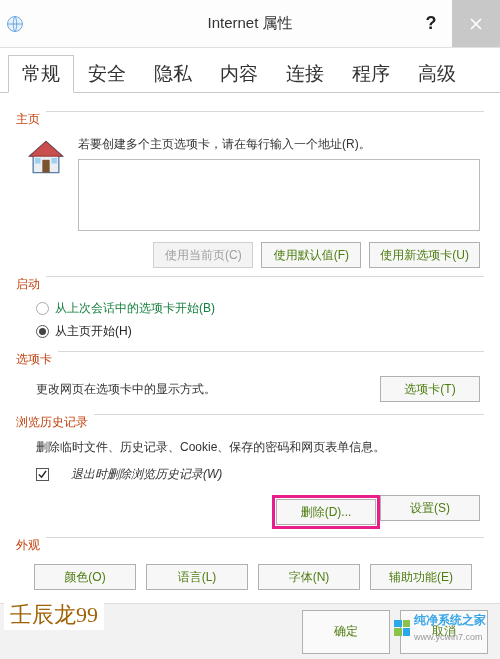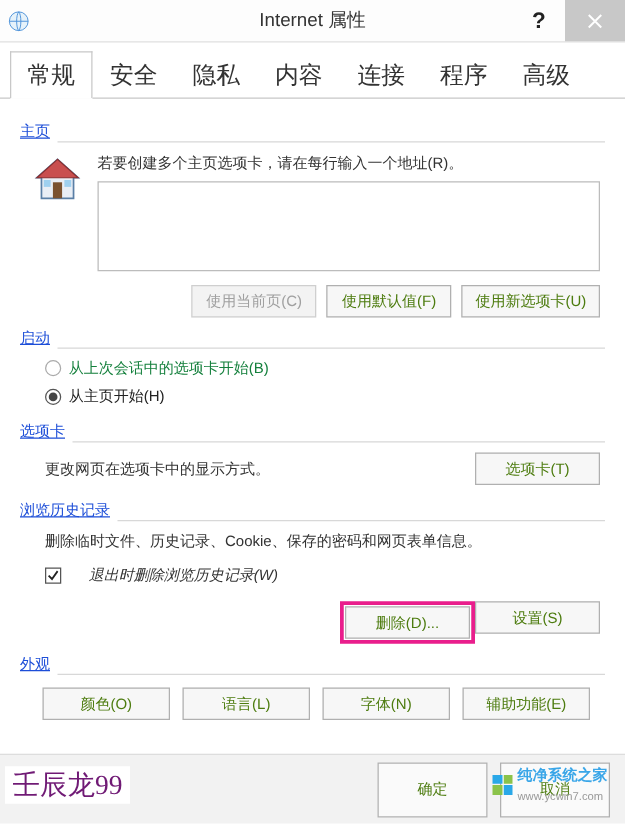--- a/index.html
+++ b/index.html
@@ -1,31 +1,31 @@
 <!DOCTYPE html>
 <html><head>
 <meta charset="utf-8">
 <style>
 * { box-sizing: border-box; margin: 0; padding: 0; font-family: "Microsoft YaHei", "Segoe UI", sans-serif; font-size: 12px; }
 body { background: #fff; width: 500px; height: 659px; overflow: hidden; position: relative; }
 
-.titlebar { height: 34px; background: #fdfdfd; display: flex; align-items: center; position: relative; border-bottom: 1px solid #e0e0e0; }
+.titlebar { height: 48px; background: #fdfdfd; display: flex; align-items: center; position: relative; border-bottom: 1px solid #e0e0e0; }
 .titlebar .appicon { width: 18px; height: 18px; margin-left: 6px; }
 .titlebar .title { position: absolute; left: 50%; transform: translateX(-50%); font-size: 15px; color: #333; }
 .titlebar .wincontrols { margin-left: auto; display: flex; height: 100%; }
 .titlebar .help { width: 42px; display: flex; align-items: center; justify-content: center; font-size: 18px; color: #222; font-weight: bold; }
 .titlebar .close { width: 48px; background: #c8c8c8; display: flex; align-items: center; justify-content: center; color: #fff; }
 
 .tabs { display: flex; padding: 6px 8px 0 8px; background: #fff; border-bottom: 1px solid #c8c8c8; }
 .tab { padding: 5px 13px; font-size: 19px; color: #333; border: 1px solid transparent; border-bottom: none; cursor: pointer; position: relative; top: 1px; }
 .tab.active { border: 1px solid #c8c8c8; border-bottom: 1px solid #fff; background: #fff; }
 
 .panel { padding: 10px 16px 0 16px; color: #333; }
 
-.section-title { color: #1d4ed8; font-size: 13px; margin-top: 8px; margin-bottom: 4px; display: flex; align-items: flex-end; text-decoration: underline; }
+.section-title { color: #c2410c; font-size: 13px; margin-top: 8px; margin-bottom: 4px; display: flex; align-items: flex-start; }
 .section-title::after { content: ''; flex: 1; height: 1px; background: #d8d8d8; margin-left: 6px; }
 
 .homerow { display: flex; gap: 10px; padding: 4px 4px 0 8px; }
 .houseicon { width: 44px; height: 44px; flex-shrink: 0; }
 .homeblock { flex: 1; }
 .homeinstr { color: #333; margin-bottom: 6px; }
 textarea.homeurls { width: 100%; height: 72px; border: 1px solid #bcbcbc; resize: none; padding: 4px; font-family: inherit; }
 
 .btnrow { display: flex; justify-content: flex-end; gap: 8px; margin-top: 8px; padding-right: 4px; }
 .btn { min-width: 100px; height: 26px; border: 1px solid #b0b0b0; background: #f7f7f7; color: #4d7c0f; cursor: pointer; padding: 0 10px; font-size: 12px; }
@@ -47,21 +47,21 @@
 
 .hist-btns { display: flex; justify-content: flex-end; gap: 0; padding-right: 4px; margin-top: 4px; }
 .delete-highlight { border: 3px solid #e91e8c; padding: 1px; display: inline-block; }
 
 .appearance-row { display: flex; gap: 10px; padding: 6px 0 0 18px; }
 .appearance-row .btn { min-width: 102px; }
 
 .bottombar { position: absolute; bottom: 0; left: 0; right: 0; height: 56px; background: #f2f2f2; border-top: 1px solid #ddd; display: flex; align-items: center; justify-content: flex-end; gap: 10px; padding-right: 12px; }
 .bottombar .btn { min-width: 88px; height: 44px; background: #fafafa; }
 
-.authortag { position: absolute; left: 4px; bottom: 16px; font-size: 22px; color: #701a75; font-family: "KaiTi","STKaiti",serif; background: #fff; padding: 0 6px; z-index: 2; }
+.authortag { position: absolute; left: 4px; bottom: 29px; font-size: 22px; color: #a16207; font-family: "KaiTi","STKaiti",serif; background: #fff; padding: 0 6px; z-index: 2; }
 
 .wm { position: absolute; right: 14px; bottom: 16px; display: flex; align-items: center; gap: 4px; font-size: 11px; z-index: 3; }
 .wm-logo { width: 16px; height: 16px; display: grid; grid-template-columns: 1fr 1fr; grid-template-rows: 1fr 1fr; gap: 1px; }
 .wm-logo span { display:block; }
 .wm-text1 { color: #3aa6e8; font-weight: bold; }
 .wm-text2 { color: #999; font-size: 9px; }
 </style>
 </head>
 <body>
 

